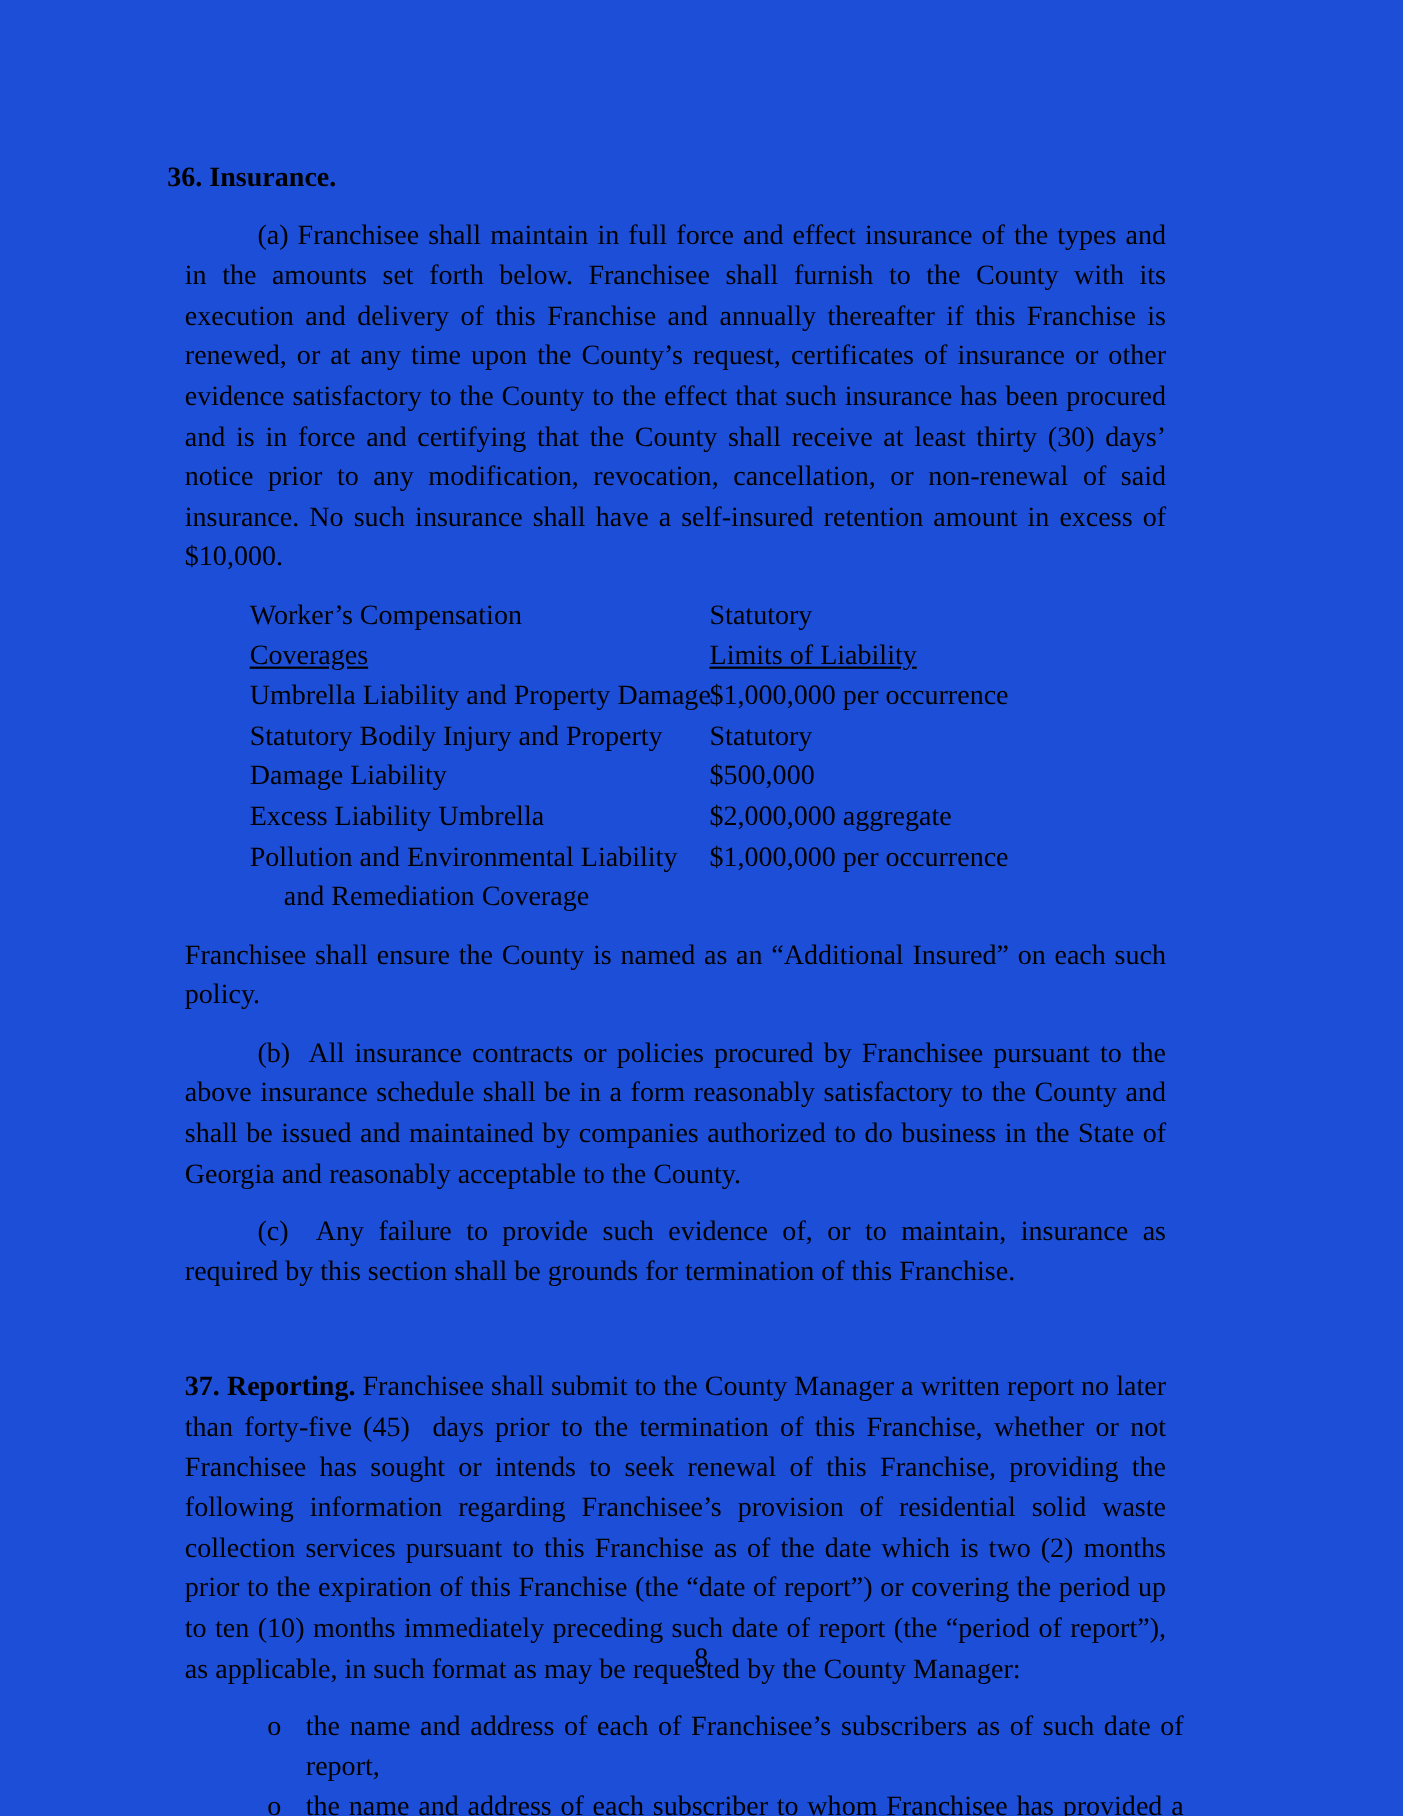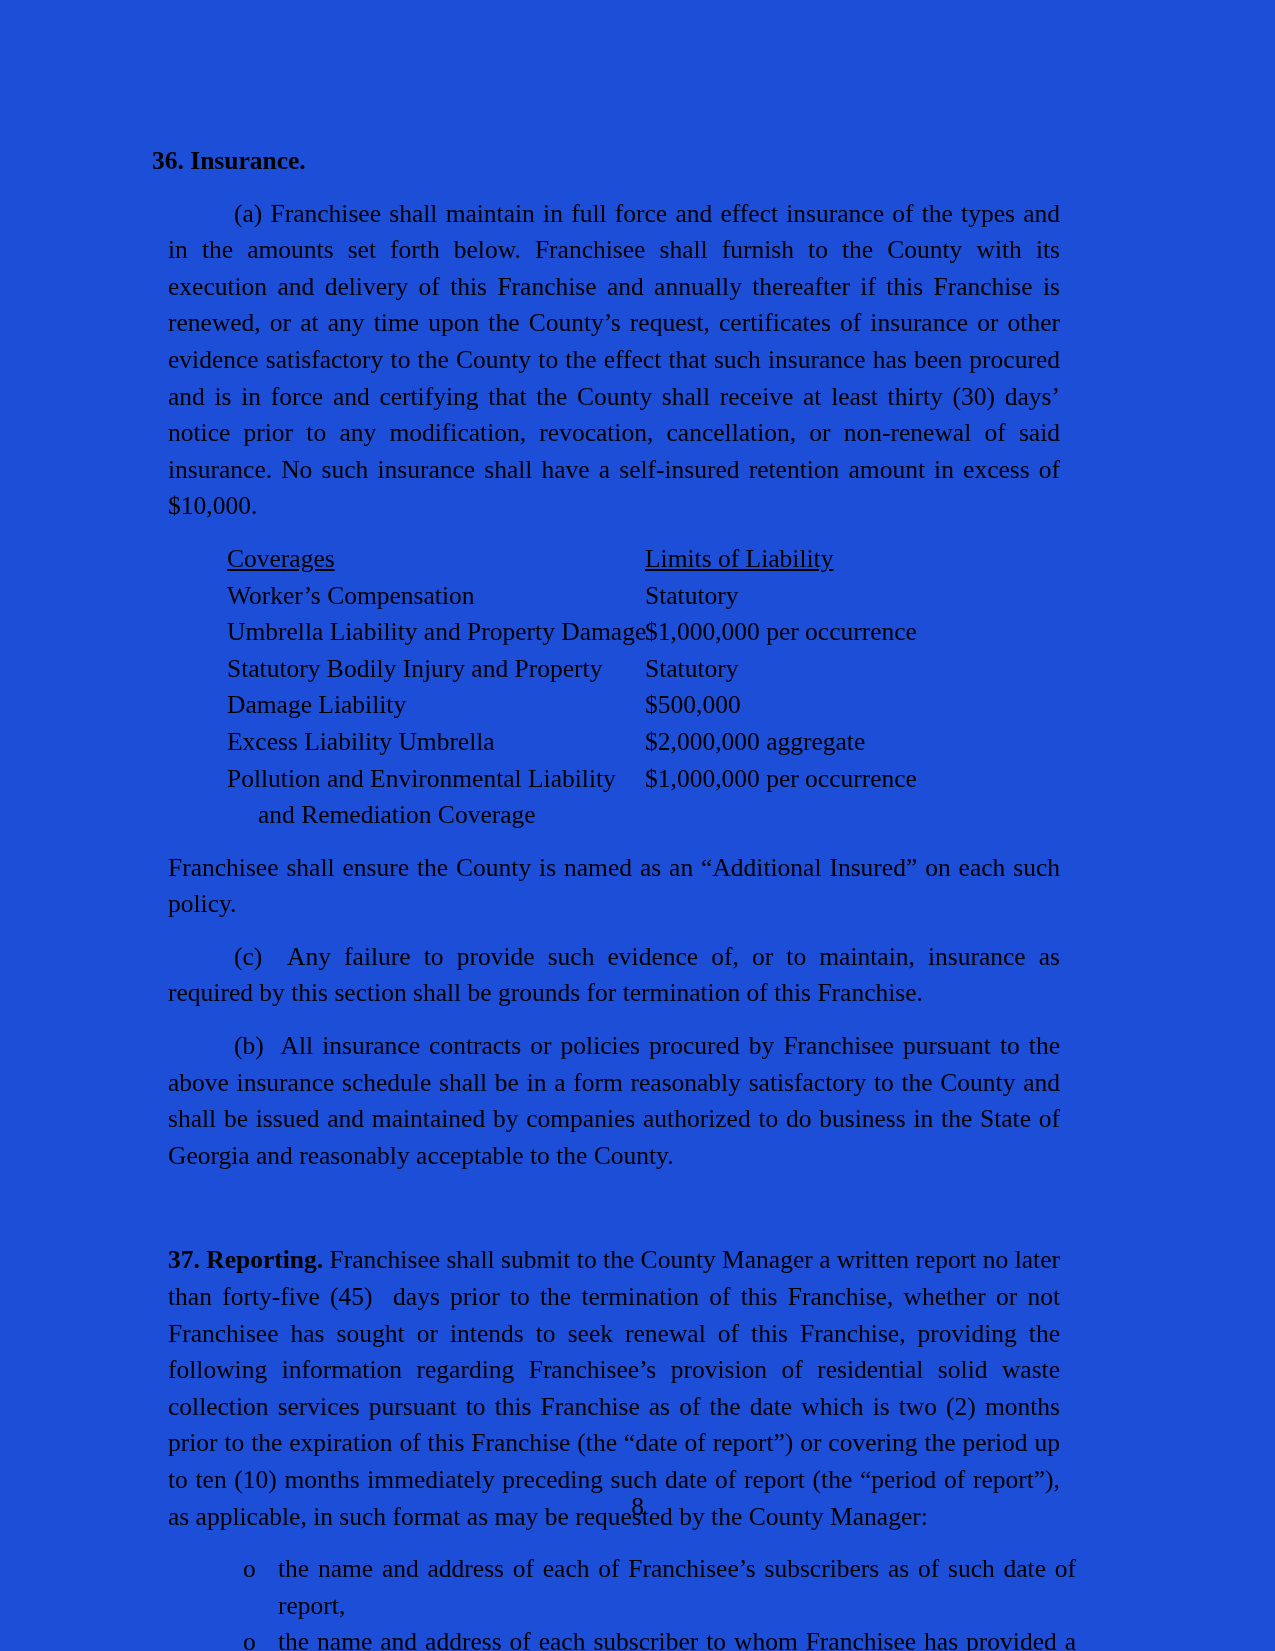--- a/index.html
+++ b/index.html
@@ -110,26 +110,26 @@
 <div class="page">
   <div class="content">
 
     <h2 class="sec-head">36. Insurance.</h2>
 
     <p class="para indent">(a) Franchisee shall maintain in full force and effect insurance of the types and in the amounts set forth below. Franchisee shall furnish to the County with its execution and delivery of this Franchise and annually thereafter if this Franchise is renewed, or at any time upon the County’s request, certificates of insurance or other evidence satisfactory to the County to the effect that such insurance has been procured and is in force and certifying that the County shall receive at least thirty (30) days’ notice prior to any modification, revocation, cancellation, or non-renewal of said insurance. No such insurance shall have a self-insured retention amount in excess of $10,000.</p>
 
     <table class="cov-table">
       <tbody>
         <tr>
+          <td class="col-cov">Worker’s Compensation</td>
+          <td class="col-lim">Statutory</td>
+        </tr>
+        <tr>
           <td class="col-cov"><span class="uline">Coverages</span></td>
           <td class="col-lim"><span class="uline">Limits of Liability</span></td>
-        </tr>
-        <tr>
-          <td class="col-cov">Worker’s Compensation</td>
-          <td class="col-lim">Statutory</td>
         </tr>
         <tr>
           <td class="col-cov">Umbrella Liability and Property Damage</td>
           <td class="col-lim">$1,000,000 per occurrence</td>
         </tr>
         <tr>
           <td class="col-cov">Statutory Bodily Injury and Property</td>
           <td class="col-lim">Statutory</td>
         </tr>
         <tr>
@@ -146,23 +146,23 @@
         </tr>
         <tr>
           <td class="col-cov sub-indent">and Remediation Coverage</td>
           <td class="col-lim"></td>
         </tr>
       </tbody>
     </table>
 
     <p class="para">Franchisee shall ensure the County is named as an “Additional Insured” on each such policy.</p>
 
+    <p class="para indent">(b)  All insurance contracts or policies procured by Franchisee pursuant to the above insurance schedule shall be in a form reasonably satisfactory to the County and shall be issued and maintained by companies authorized to do business in the State of Georgia and reasonably acceptable to the County.</p>
+
     <p class="para indent">(c)  Any failure to provide such evidence of, or to maintain, insurance as required by this section shall be grounds for termination of this Franchise.</p>
-
-    <p class="para indent">(b)  All insurance contracts or policies procured by Franchisee pursuant to the above insurance schedule shall be in a form reasonably satisfactory to the County and shall be issued and maintained by companies authorized to do business in the State of Georgia and reasonably acceptable to the County.</p>
 
     <div class="gap-block"></div>
 
     <p class="para"><span class="heading-inline">37. </span><span class="heading-inline">Reporting.</span><span> Franchisee shall submit to the County Manager a written report no later than forty-five (45)  days prior to the termination of this Franchise, whether or not Franchisee has sought or intends to seek renewal of this Franchise, providing the following information regarding Franchisee’s provision of residential solid waste collection services pursuant to this Franchise as of the date which is two (2) months prior to the expiration of this Franchise (the “date of report”) or covering the period up to ten (10) months immediately preceding such date of report (the “period of report”), as applicable, in such format as may be requested by the County Manager:</span></p>
 
     <ul class="bullets">
       <li><span class="bul">o</span><span>the name and address of each of Franchisee’s subscribers as of such date of report,</span></li>
       <li><span class="bul">o</span><span>the name and address of each subscriber to whom Franchisee has provided a recycling container as of such date of report,</span></li>
       <li><span class="bul">o</span></li>
       <li><span class="bul">o</span><span>the quantities by tonnage of bulky items collected by Franchisee pursuant to this Franchise each month during such period of report (a) at the collection center and (b) at curbside</span></li>

